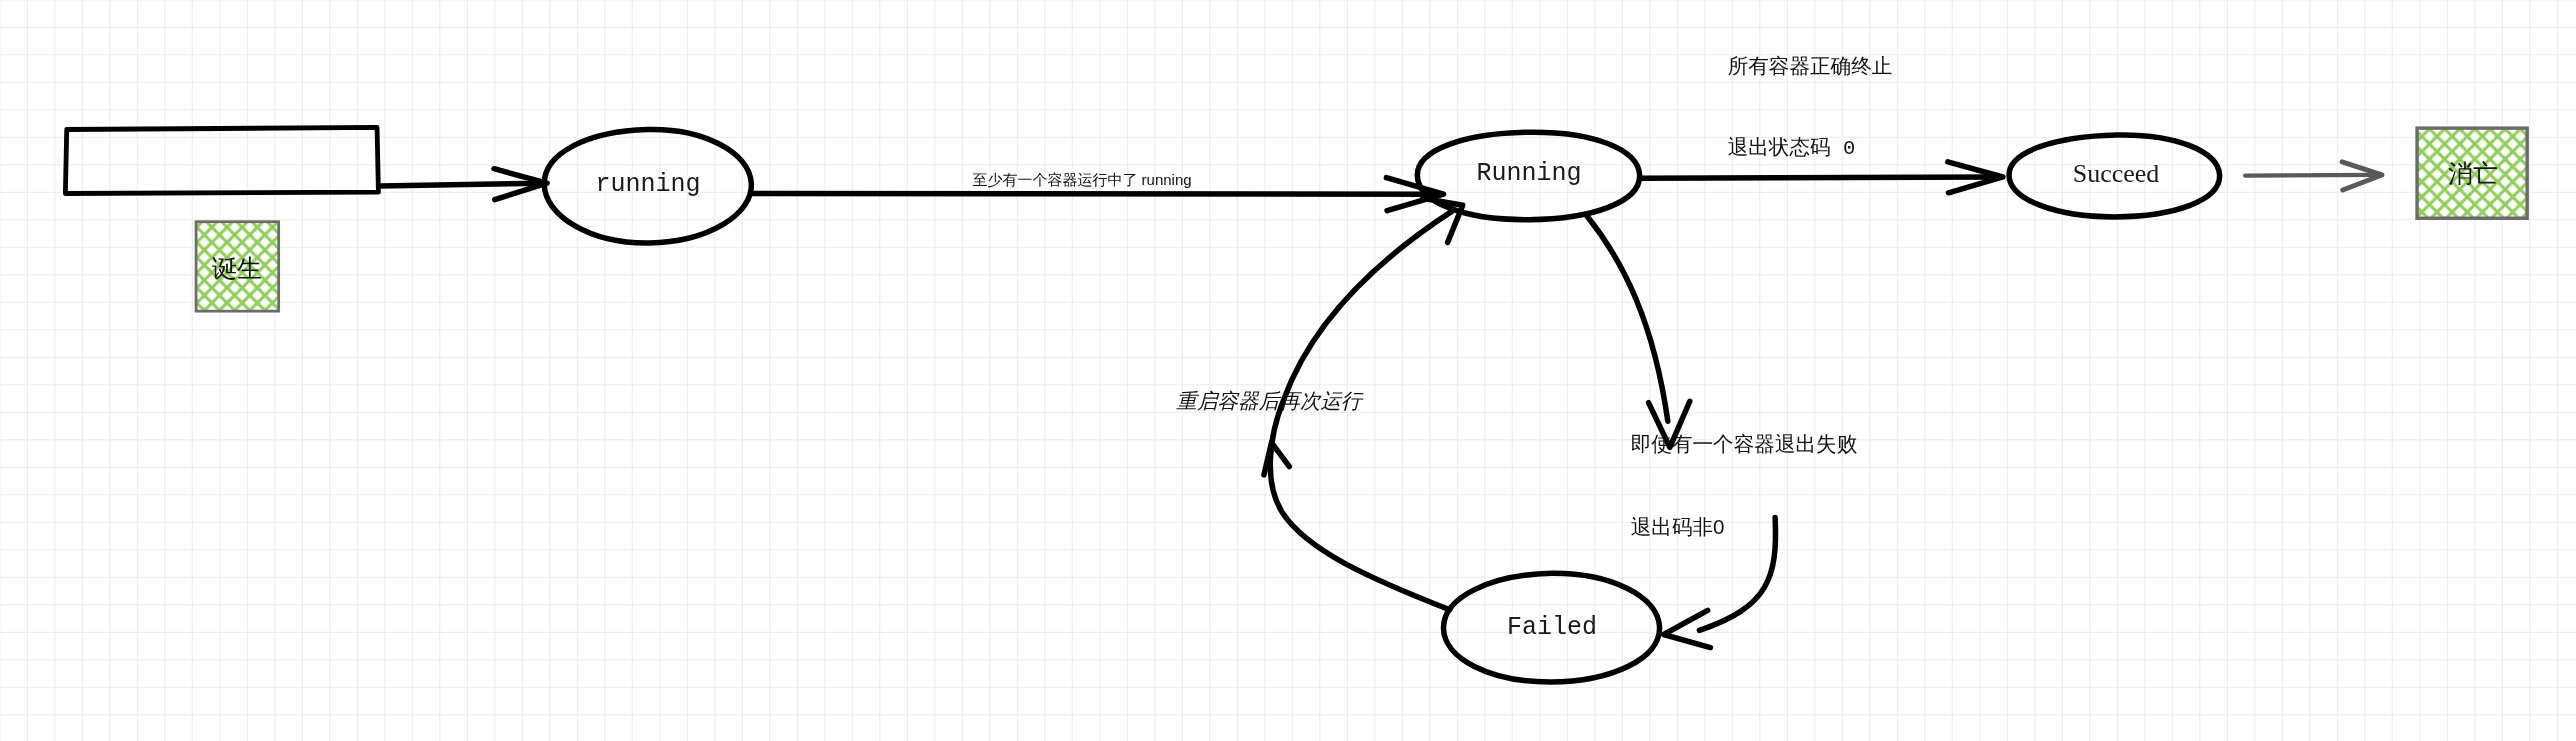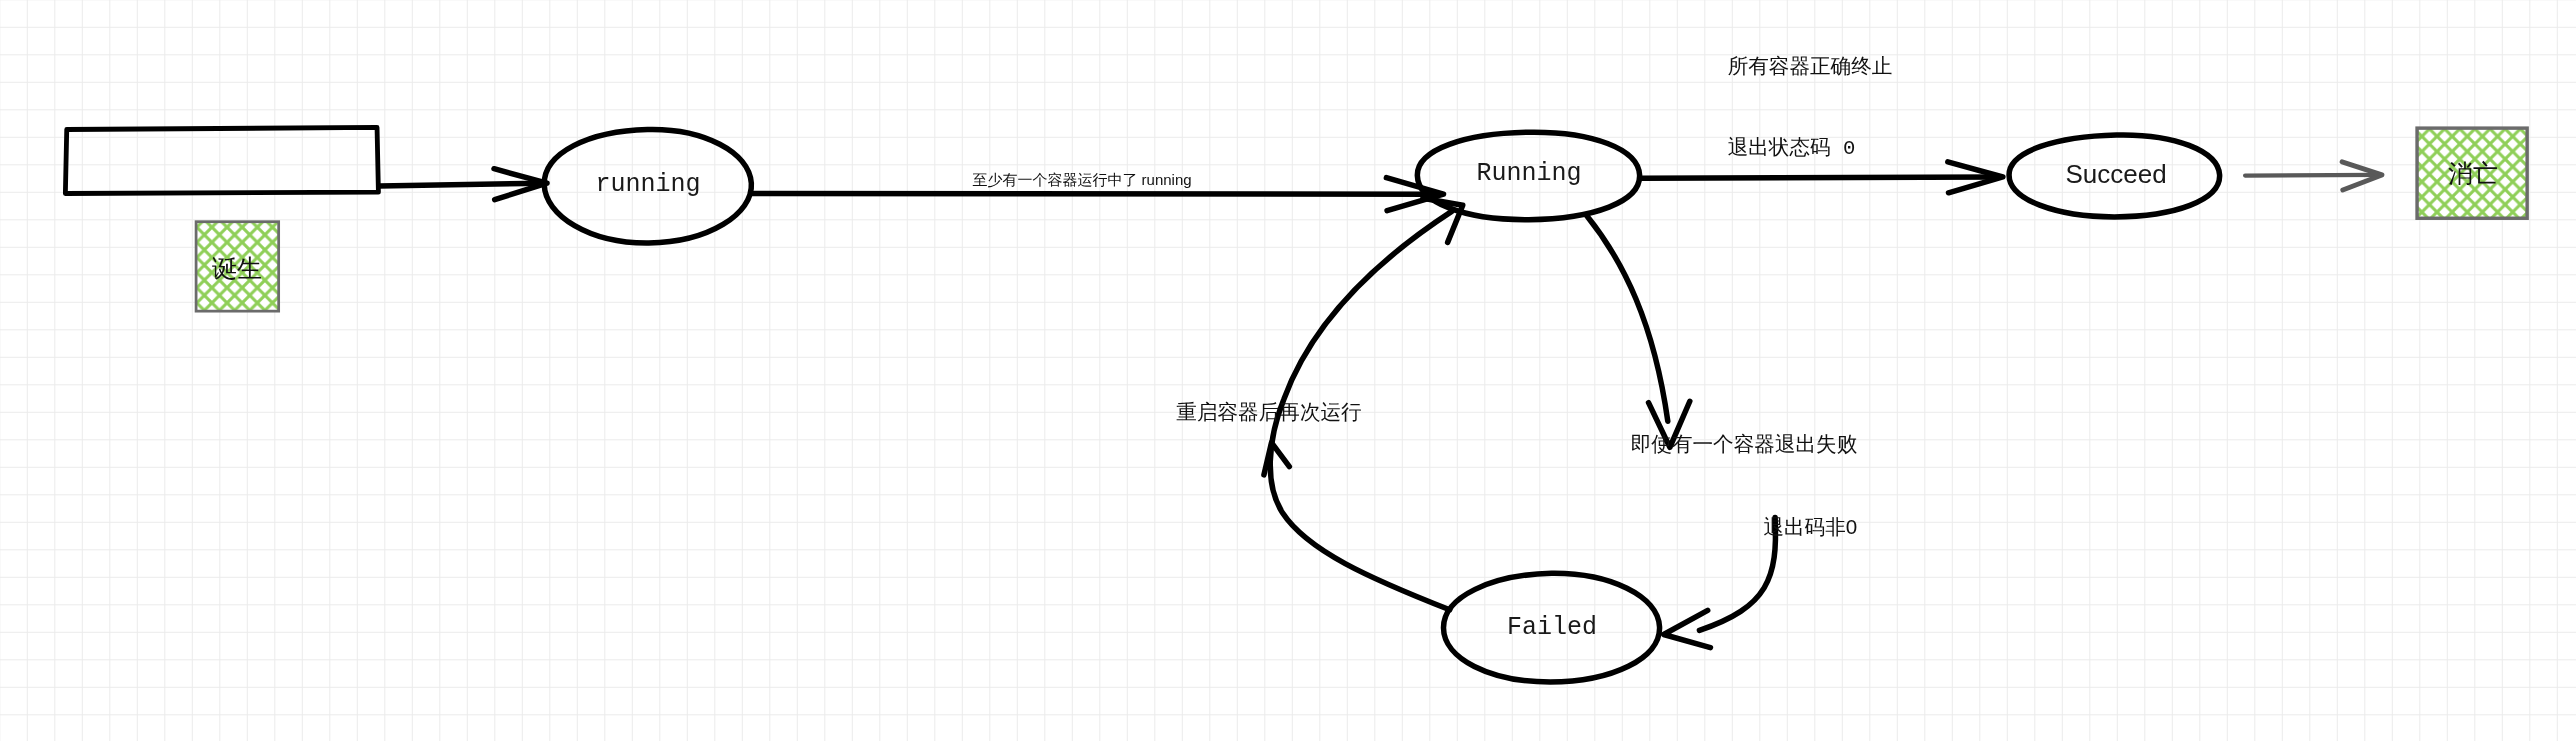--- a/index.html
+++ b/index.html
@@ -31,21 +31,21 @@
     white-space: pre;
     color: #1a1a1a;
     transform: translate(-50%, -50%);
     text-align: center;
     pointer-events: none;
   }
   .mono {
     font-family: "Liberation Mono", "DejaVu Sans Mono", monospace;
   }
   .sans {
-    font-family: Liberation Sans, sans-serif;
+    font-family: Liberation Serif, serif;
   }
   .edge-label {
     position: absolute;
     white-space: pre;
     color: #111111;
     font-family: "Liberation Sans", sans-serif;
     font-size: 20.6px;
     line-height: 27.5px;
     transform: translate(-50%, -50%);
     text-align: center;
@@ -177,21 +177,21 @@
 
   <div class="node-label mono" style="left:1552px; top:627px; font-size:25px;">Failed</div>
 
   <div class="edge-label mono" style="left:1082px; top:180px; font-size:15px;">至少有一个容器运行中了 running</div>
 
   <div class="edge-label" style="left:1810px; top:107px; text-align:left; transform:translate(-50%,-50%);">
     <div>所有容器正确终止</div>
     <div class="mono">退出状态码 0</div>
   </div>
 
-  <div class="edge-label" style="left:1744px; top:485px; text-align:right;">
+  <div class="edge-label" style="left:1744px; top:485px; text-align:left;">
     <div>即使有一个容器退出失败</div>
     <div>退出码非0</div>
   </div>
 
-  <div class="edge-label" style="left:1269px; top:412px;">重启容器后再次运行</div>
+  <div class="edge-label" style="left:1269px; top:401px;font-style:italic;">重启容器后再次运行</div>
 
 </div>
 
 
 </body></html>

